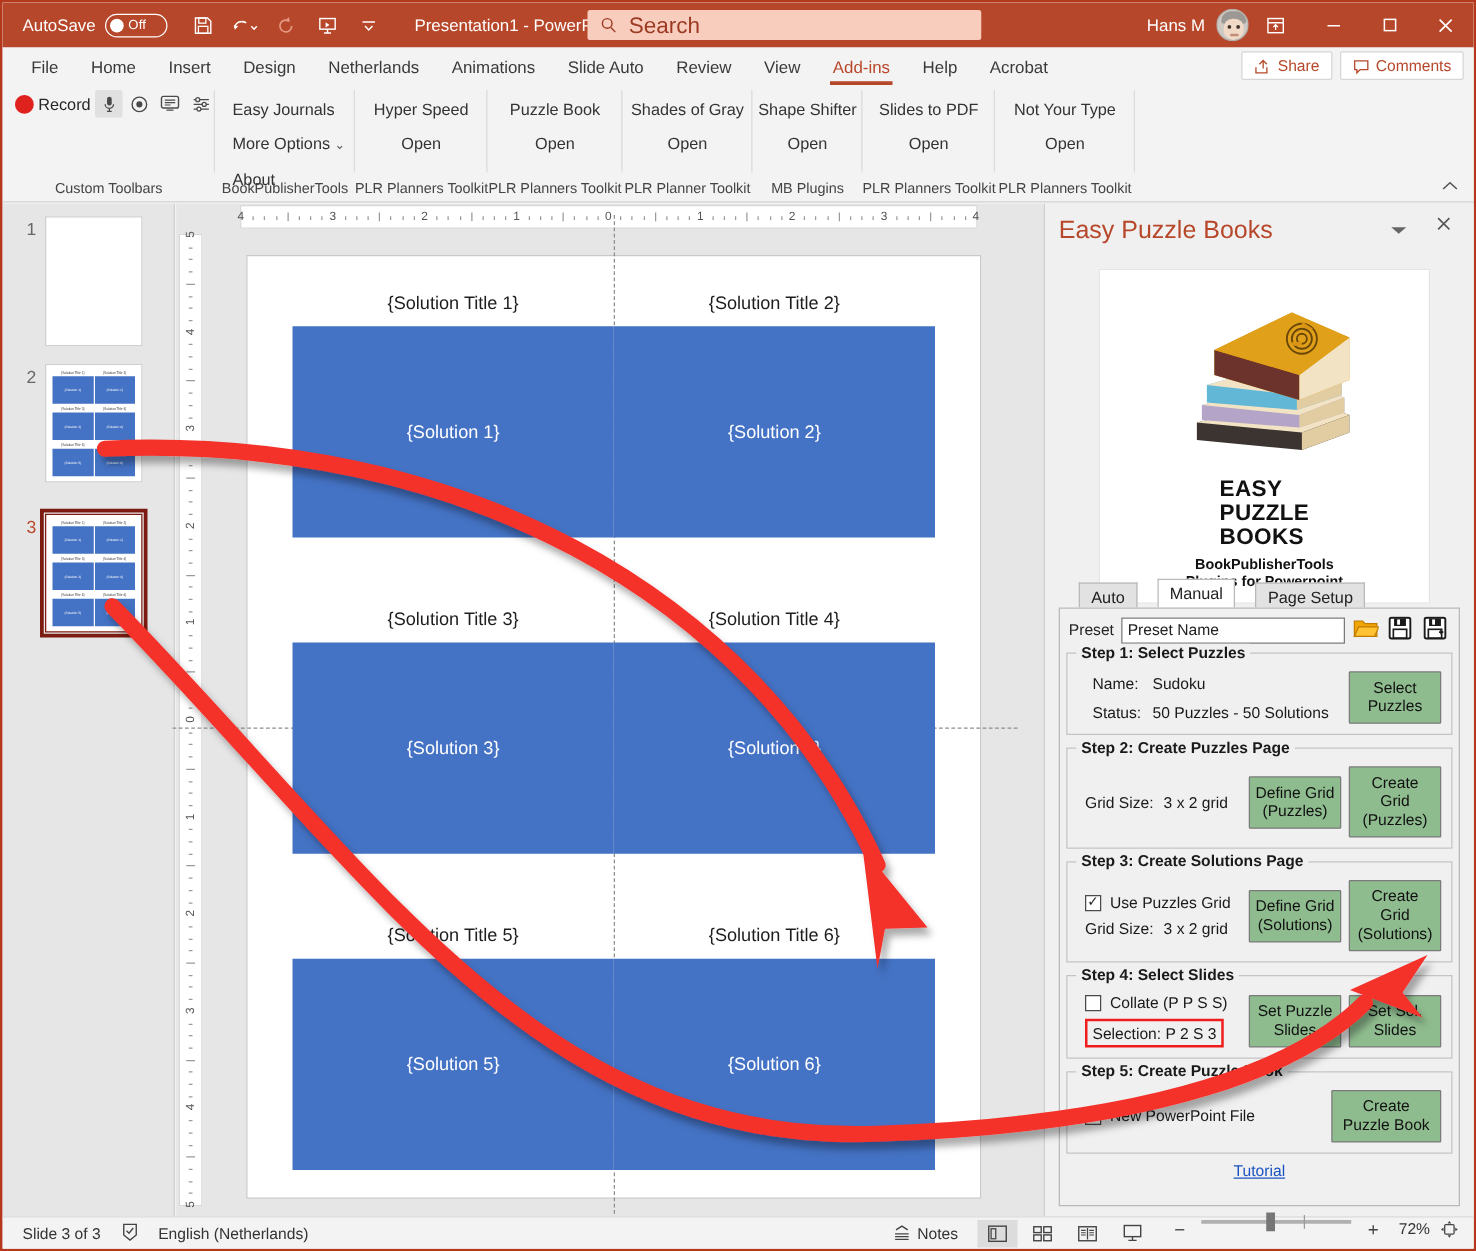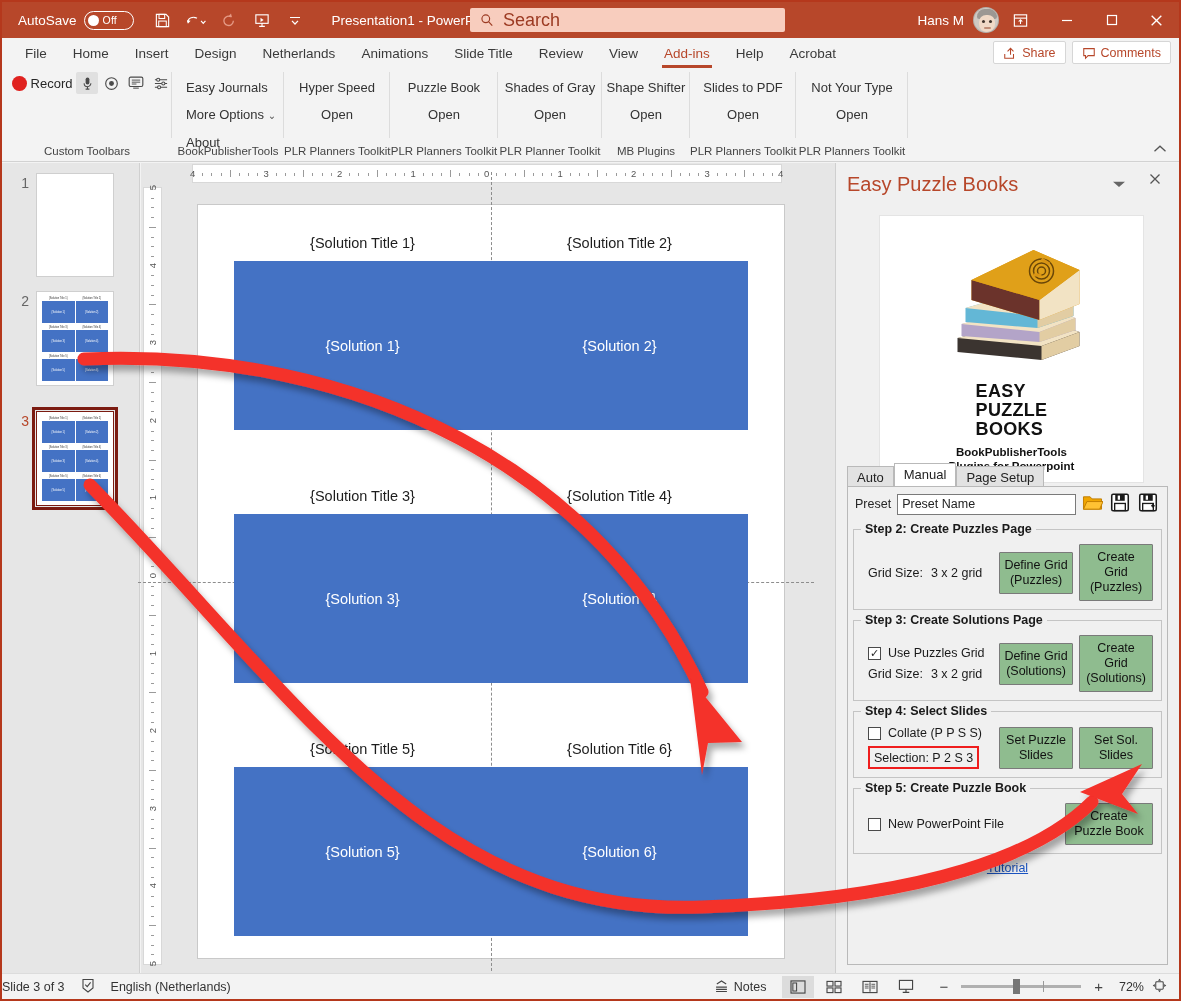--- a/index.html
+++ b/index.html
@@ -170,21 +170,21 @@
     border:1px solid #e4e4e4;
   }
   .bookstack{ position:absolute; left:50%; top:26px; transform:translateX(-50%); }
   .logotext{ position:absolute; left:50%; transform:translateX(-50%); top:166px;
              font-size:18px; font-weight:bold; line-height:19px; letter-spacing:.3px; color:#111;}
   .logosub{ position:absolute; left:50%; transform:translateX(-50%); bottom:9px; text-align:center;
             font-size:11.5px; font-weight:bold; color:#111; line-height:14px; white-space:nowrap;}
 
   .tabstrip{ position:absolute; left:11px; top:300px; display:flex; align-items:flex-end; height:23px;}
   .ptab{ padding:3px 9px; font-size:13px; background:#e2e2e2; border:1px solid #b9b9b9;
-         border-bottom:none; color:#222; height:20px;}
+         border-bottom:none; color:#222; height:20px;margin-left:16px;}
   .ptab.active{ background:#fff; height:23px; font-weight:400;}
   .panebody{
     position:absolute; left:11px; right:11px; top:323px; bottom:8px;
     background:#f0f0f0; border:1px solid #b9b9b9;
   }
   .presetrow{ display:flex; align-items:center; gap:6px; padding:6px 7px 4px 7px;}
   .presetlbl{ font-size:12.5px; }
   .presetinput{
     flex:1; height:21px; background:#fff; border:1px solid #7a7a7a; font-size:12.5px;
     display:flex; align-items:center; padding-left:4px; color:#222;
@@ -205,22 +205,22 @@
   .checkbox{ width:13px;height:13px;border:1px solid #4a4a4a;background:#fff;display:inline-flex;
              align-items:center;justify-content:center;font-size:11px;line-height:1;}
   .selbox{ border:2.5px solid #ef1d1d; padding:2px 4px; display:inline-block; }
   .tutorial{ text-align:center; color:#1a53c1; text-decoration:underline; font-size:12.5px; margin-top:7px;}
 
   
   .statusbar{
     position:absolute; left:0; right:0; bottom:0; height:26px; background:#f3f3f3;
     border-top:1px solid #dcdcdc; display:flex; align-items:center; font-size:12.5px; color:#333;
   }
-  .sb-left{ display:flex; align-items:center; gap:16px; padding-left:0;}
-  .sb-right{ position:absolute; right:8px; display:flex; align-items:center; gap:4px;}
+  .sb-left{ display:flex; align-items:center; gap:16px; padding-left:16px;}
+  .sb-right{ position:absolute; right:8px; display:flex; gap:4px;}
   .viewbtn{ width:32px;height:22px;display:flex;align-items:center;justify-content:center;}
   .viewbtn.active{ background:#dcdcdc;}
   .zoomslider{ width:120px; height:3px; background:#b0b0b0; position:relative; margin:0 6px;}
   .zoomknob{ position:absolute; left:52px; top:-6px; width:7px;height:15px;background:#767676;}
   .zoomtickmid{ position:absolute; left:82px; top:-4px; width:1px;height:11px;background:#9a9a9a;}
   .sep-note{ display:flex; align-items:center; gap:5px; }
 
   
   .anno{ position:absolute; inset:0; pointer-events:none; }
 </style>
@@ -321,21 +321,21 @@
     </div>
   </div>
 
   <div class="tabsbar">
     <div class="tab">File</div>
     <div class="tab">Home</div>
     <div class="tab">Insert</div>
     <div class="tab">Design</div>
     <div class="tab">Netherlands</div>
     <div class="tab">Animations</div>
-    <div class="tab">Slide Title</div>
+    <div class="tab">Slide Auto</div>
     <div class="tab">Review</div>
     <div class="tab">View</div>
     <div class="tab active">Add-ins</div>
     <div class="tab">Help</div>
     <div class="tab">Acrobat</div>
 
     <div class="share-grp">
       <div class="sharebtn">
         <svg width="14" height="14" viewBox="0 0 16 16">
             <path d="M2 9v5h10V9" fill="none" stroke="#b7472a" stroke-width="1.2"></path>
@@ -820,20 +820,39 @@
           <svg width="20" height="19" viewBox="0 0 20 20">
               <rect x="1.3" y="1.3" width="17.4" height="17.4" rx="1.5" fill="#fff" stroke="#1a1a1a" stroke-width="1.6"></rect>
               <rect x="5" y="1.8" width="10" height="6.4" fill="#1a1a1a"></rect>
               <rect x="7.6" y="2.7" width="2.4" height="4.4" fill="#fff"></rect>
               <rect x="4.4" y="11" width="11.2" height="7.5" fill="none" stroke="#1a1a1a" stroke-width="1.4"></rect>
               <path d="M13.4 13.4h3.6M15.2 11.6v3.6" stroke="#1a1a1a" stroke-width="1.5"></path>
             </svg>
         </div>
       </div>
 
+      <div class="fieldset">
+        <div class="legend">Step 1: Select Puzzles</div>
+        <div style="display:flex;align-items:center;">
+          <div style="flex:1;">
+            <div class="grow" style="margin-bottom:9px;">
+              <span class="lbl" style="width:60px;padding-left:12px;">Name:</span>
+              <span class="lbl">Sudoku</span>
+            </div>
+            <div class="grow">
+              <span class="lbl" style="width:60px;padding-left:12px;">Status:</span>
+              <span class="lbl">50 Puzzles - 50 Solutions</span>
+            </div>
+          </div>
+          <div class="gbtn" style="width:74px;">
+            <div>Select</div>
+            <div>Puzzles</div>
+          </div>
+        </div>
+      </div>
 
       <div class="fieldset" style="margin-top:10px;">
         <div class="legend">Step 2: Create Puzzles Page</div>
         <div style="display:flex;align-items:center;gap:6px;">
           <div style="flex:1;display:flex;gap:8px;padding-left:6px;">
             <span class="lbl">Grid Size:</span>
             <span class="lbl">3 x 2 grid</span>
           </div>
           <div class="gbtn" style="width:74px;">
             <div>Define Grid</div>

